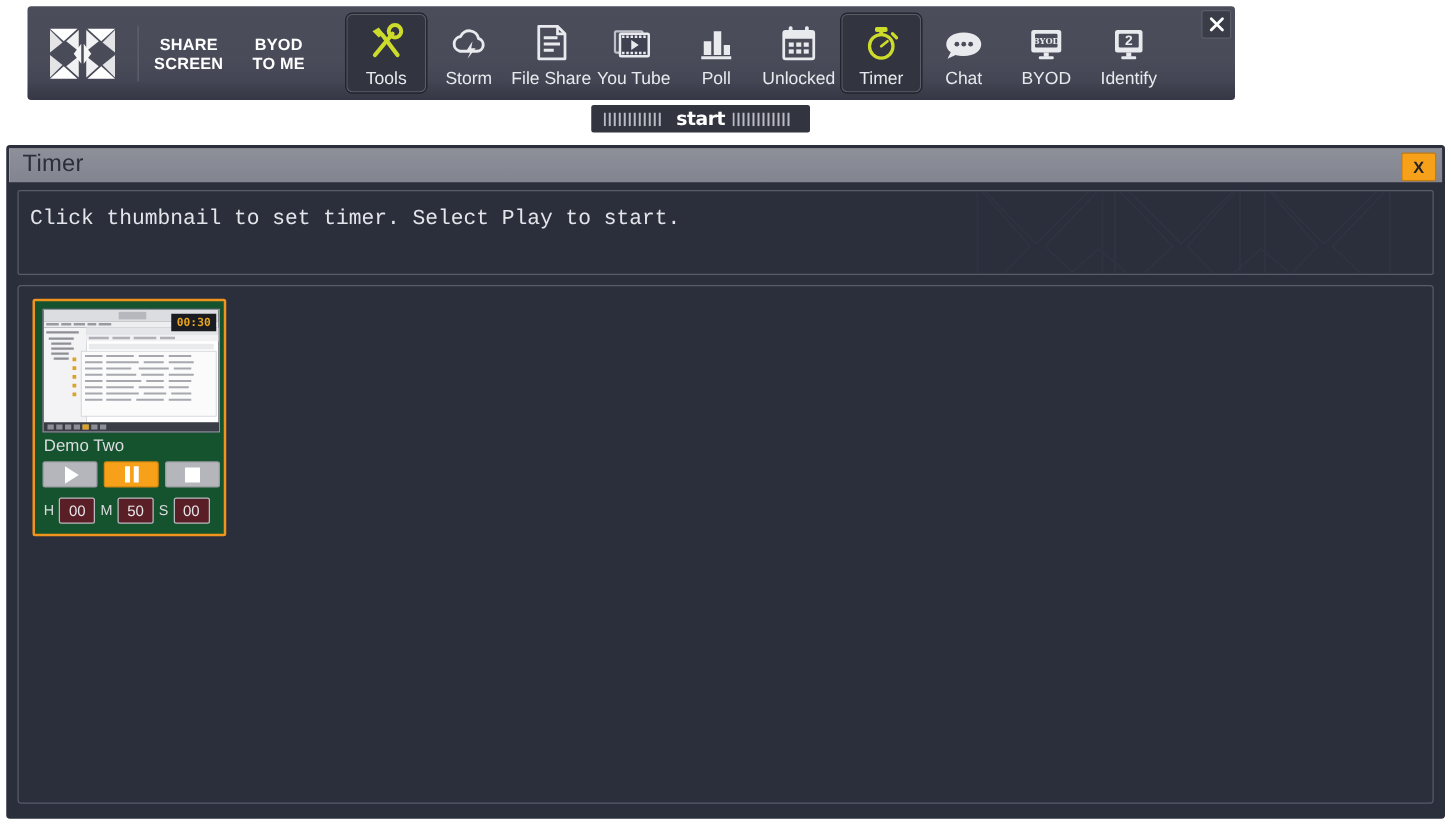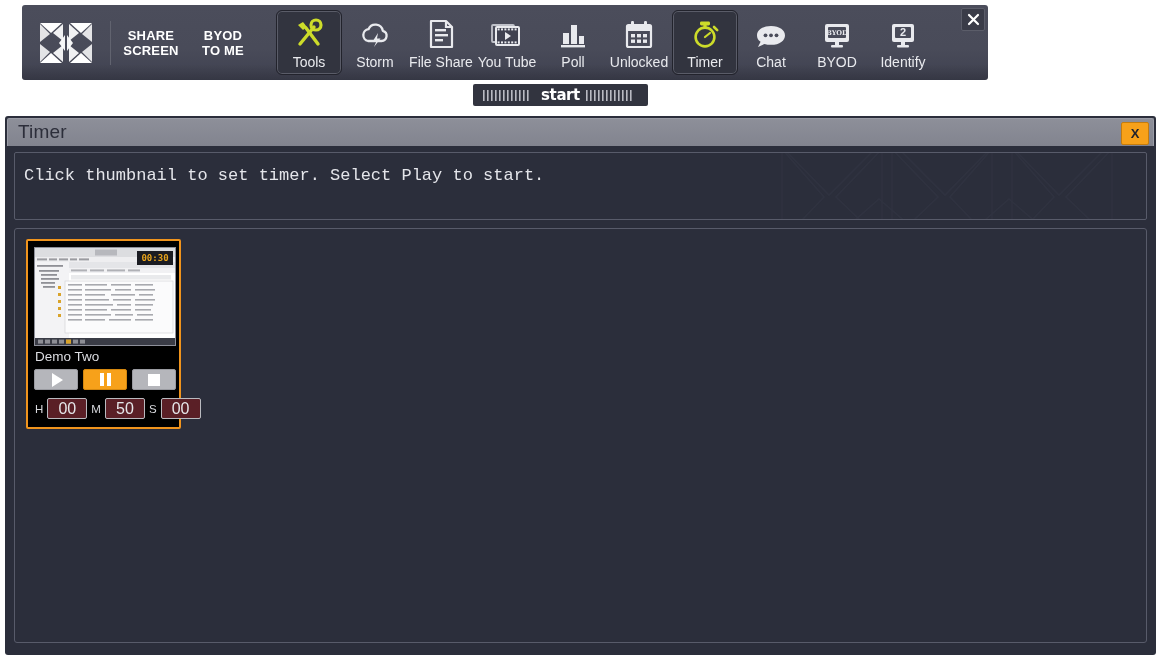--- a/index.html
+++ b/index.html
@@ -115,21 +115,21 @@
 
   .listbox{
     position:absolute;left:9px;top:112px;width:1133px;height:415px;
     border:1px solid #585b6a;border-radius:3px;background:#2b2e3b;
     box-sizing:border-box;
   }
 
   
   .card{
     position:absolute;left:11px;top:10px;width:155px;height:190px;
-    border:2px solid #f0941d;border-radius:2px;background:#000000;
+    border:2px solid #f0941d;border-radius:2px;background:#14532d;
     box-sizing:border-box;
   }
   .thumb{
     position:absolute;left:6px;top:6px;width:142px;height:99px;
     background:#2f3240;border:1px solid #8e909a;box-sizing:border-box;overflow:hidden;
   }
   .cardname{
     position:absolute;left:7px;top:108px;font-size:13.5px;color:#dcdde2;
     white-space:nowrap;
   }
@@ -142,22 +142,22 @@
   }
   .cbtn.on{background:#f7a11a;border-color:#d4870f;}
   .tri{width:0;height:0;border-left:11px solid #ffffff;border-top:7px solid transparent;border-bottom:7px solid transparent;margin-left:3px;}
   .pause{display:flex;gap:3px;}
   .pause i{display:block;width:4px;height:13px;background:#ffffff;}
   .sq{width:12px;height:12px;background:#ffffff;}
 
   .times{position:absolute;left:7px;top:157px;display:flex;align-items:center;gap:4px;}
   .tlab{font-size:11.5px;color:#d9dade;}
   .tfield{
-    width:40px;height:21px;background:#5a1f26;border:1px solid #b9babf;border-radius:2px;
-    color:#e6e7ea;font-size:16px;text-align:center;line-height:20px;
+    width:29px;height:21px;background:#5a1f26;border:1px solid #b9babf;border-radius:2px;
+    color:#e6e7ea;font-size:12px;text-align:center;line-height:20px;
     cursor:text;box-sizing:border-box;
   }
 </style>
 </head>
 <body>
 
 <div class="app">
 
   <div class="toolbar">
 

